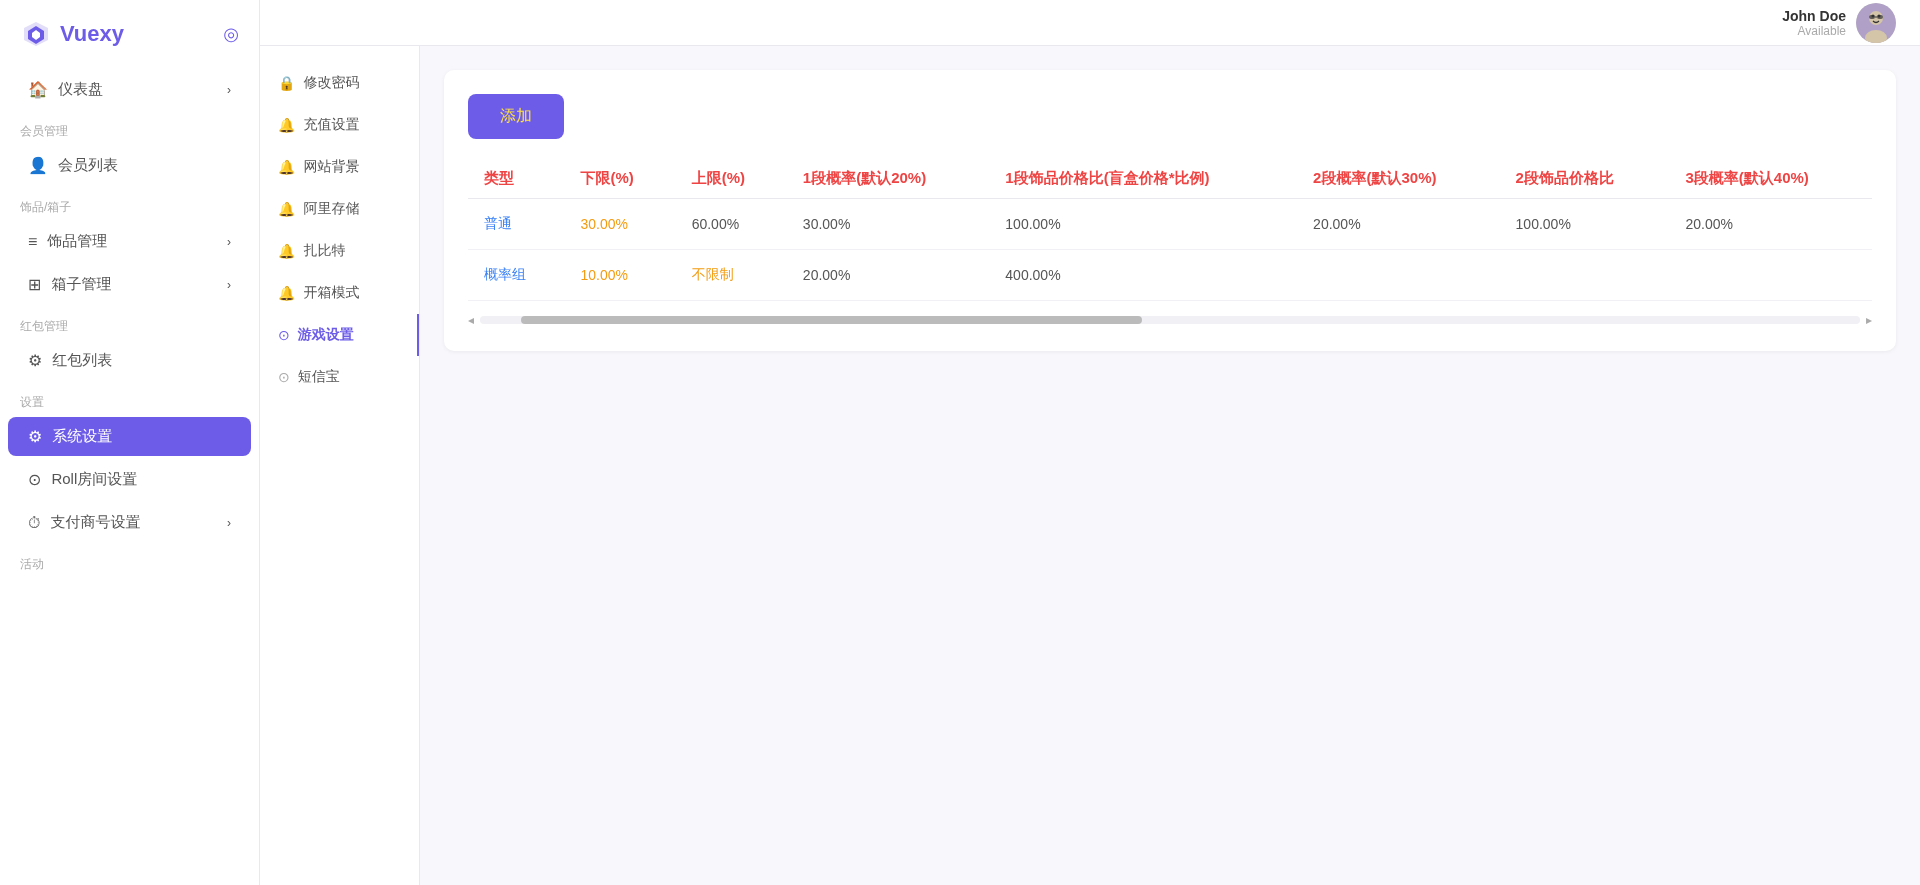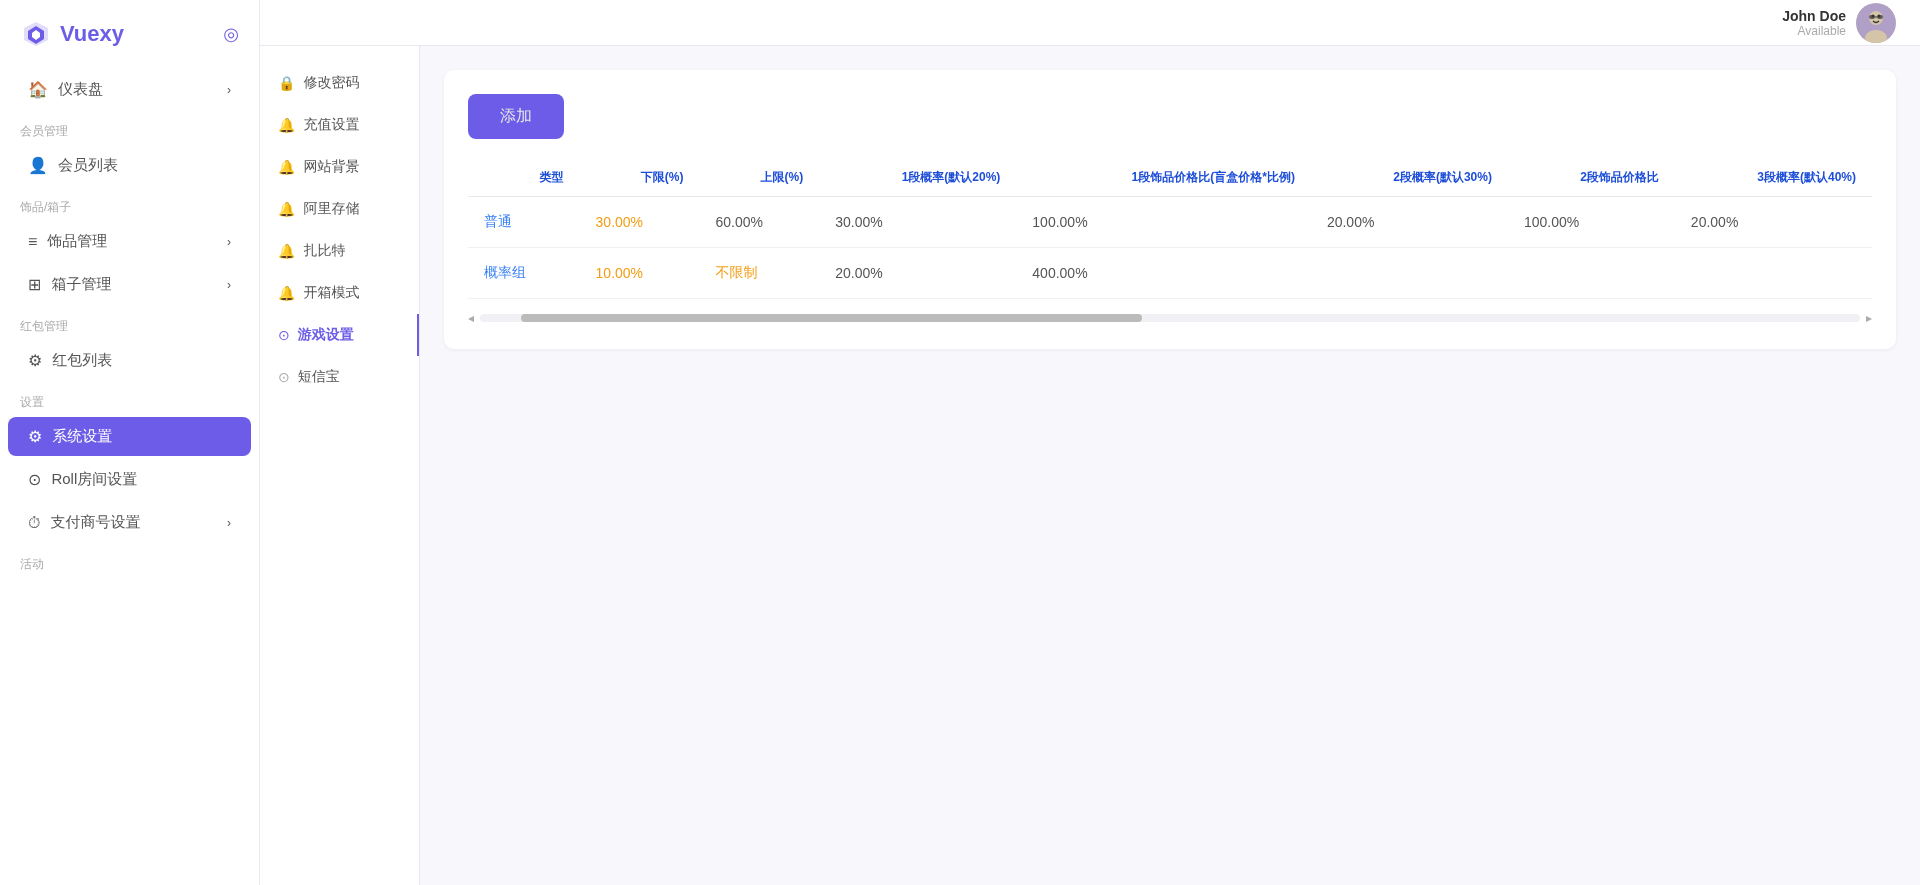--- a/index.html
+++ b/index.html
@@ -144,42 +144,42 @@
 
     
     .card {
       background: #fff;
       border-radius: 10px;
       padding: 24px;
       box-shadow: 0 1px 4px rgba(0,0,0,0.06);
     }
     .add-btn {
       background: #6c5ce7;
-      color: #e5e5e5;
+      color: #fde047;
       border: none;
       padding: 12px 32px;
       border-radius: 8px;
       font-size: 16px;
       cursor: pointer;
       margin-bottom: 20px;
     }
 
     
     .table-wrapper {
       overflow-x: auto;
     }
     table {
       width: 100%;
       border-collapse: collapse;
       min-width: 900px;
     }
     thead th {
-      text-align: right;
-      font-size: 12px;
-      color: #1d4ed8;
+      text-align: left;
+      font-size: 15px;
+      color: #ef4444;
       padding: 10px 16px;
       background: #fff;
       border-bottom: 1px solid #e8e8ee;
       white-space: nowrap;
     }
     tbody tr {
       border-bottom: 1px solid #f0f0f5;
     }
     tbody td {
       padding: 16px 16px;

